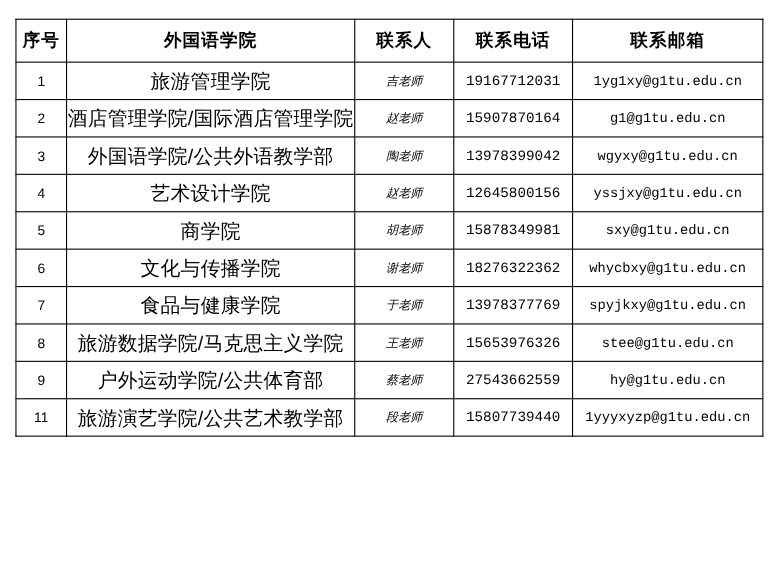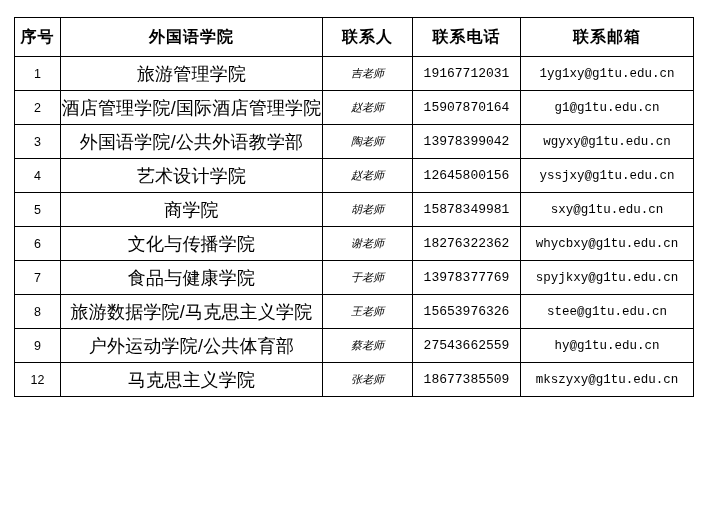--- a/index.html
+++ b/index.html
@@ -150,21 +150,21 @@
         <td class="col-email">stee@g1tu.edu.cn</td>
       </tr>
       <tr>
         <td class="col-index">9</td>
         <td class="col-college">户外运动学院/公共体育部</td>
         <td class="col-person">蔡老师</td>
         <td class="col-phone">27543662559</td>
         <td class="col-email">hy@g1tu.edu.cn</td>
       </tr>
       <tr>
-        <td class="col-index">12</td>
-        <td class="col-college">马克思主义学院</td>
-        <td class="col-person">张老师</td>
-        <td class="col-phone">18677385509</td>
-        <td class="col-email">mkszyxy@g1tu.edu.cn</td>
+        <td class="col-index">11</td>
+        <td class="col-college">旅游演艺学院/公共艺术教学部</td>
+        <td class="col-person">段老师</td>
+        <td class="col-phone">15807739440</td>
+        <td class="col-email">1yyyxyzp@g1tu.edu.cn</td>
       </tr>
     </tbody>
   </table>
 </div>
 
 </body></html>

